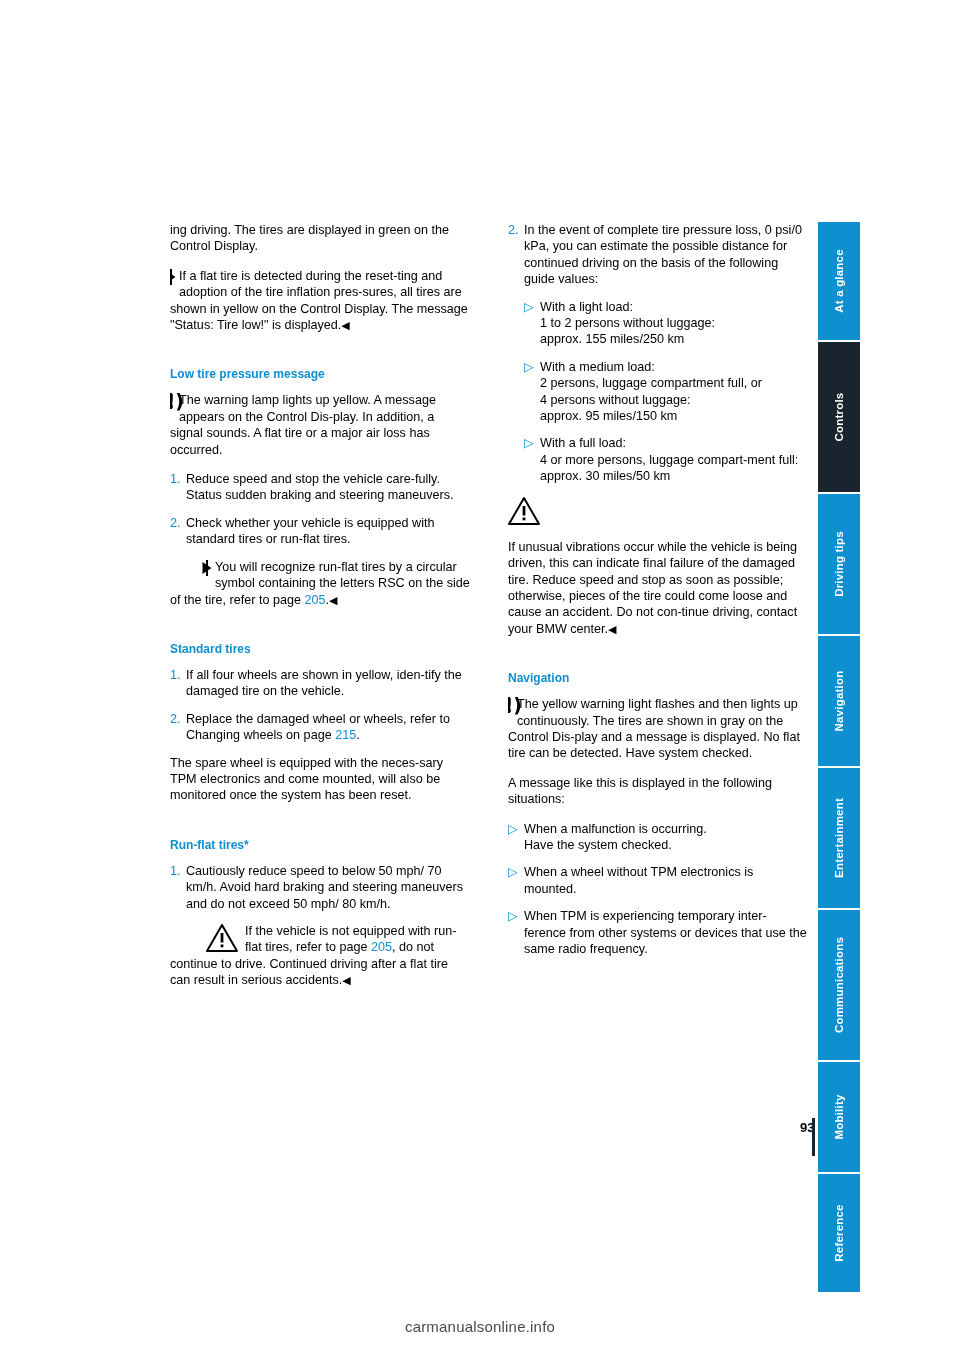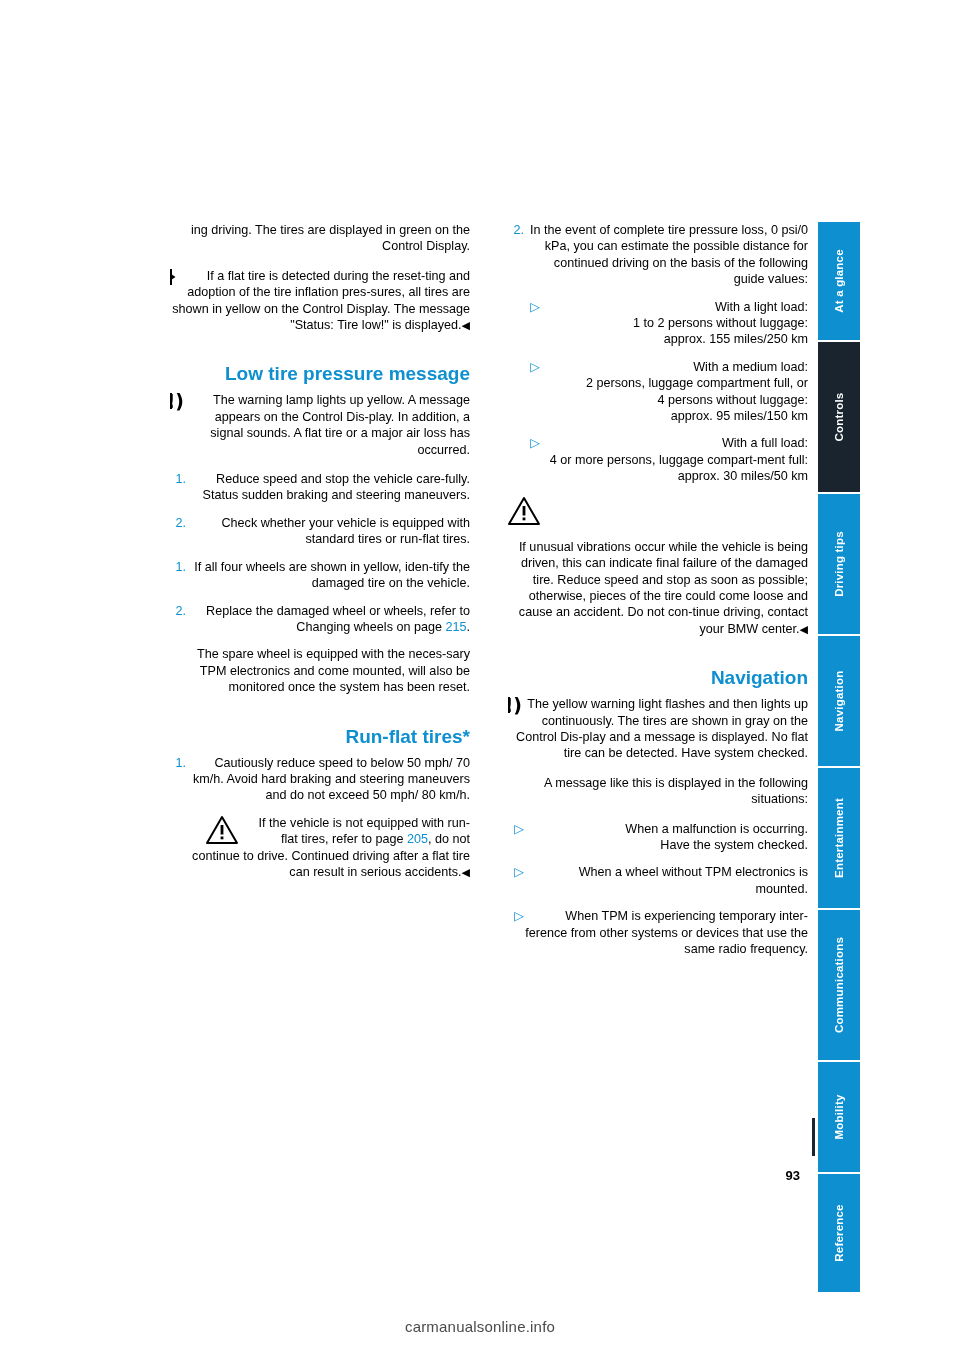--- a/index.html
+++ b/index.html
@@ -50,32 +50,31 @@
   .tab.dark  { background: #19242e; }
 
   
   .col {
     position: absolute;
     top: 222px;
     width: 300px;
     font-size: 12.6px;
     line-height: 16.4px;
     color: #000;
-    text-align: right;
   }
   .col.left  { left: 170px; }
   .col.right { left: 508px; }
 
   p { margin: 0 0 0 0; }
 
   .para { margin-bottom: 13px; }
 
   h2.section {
     color: #0d8fd0;
-    font-size: 19px;
+    font-size: 12px;
     font-weight: bold;
     margin: 32px 0 9px 0;
     line-height: 18px;
   }
 
   .link { color: #0d8fd0; }
 
   
   .step {
     display: flex;
@@ -147,27 +146,26 @@
     width: 30px; height: 26px;
     position: relative;
   }
   .hazard svg { display: block; }
 
   .end-mark { font-size: 11px; }
 
   
   .page-number {
     position: absolute;
-    left: 760px;
+    left: 800px;
     top: 1120px;
     width: 40px;
-    text-align: right;
+    text-align: left;
     font-size: 13px;
     font-weight: bold;
-    margin-top: 48px;
   }
   .page-rule {
     position: absolute;
     left: 812px;
     top: 1118px;
     width: 3px;
     height: 38px;
     background: #19242e;
   }
   .footer-brand {
@@ -237,21 +235,28 @@
 
     <div class="step">
       <span class="num">1.</span>
       <span class="txt">Reduce speed and stop the vehicle care-fully. Status sudden braking and steering maneuvers.</span>
     </div>
     <div class="step">
       <span class="num">2.</span>
       <span class="txt">Check whether your vehicle is equipped with standard tires or run-flat tires.</span>
     </div>
 
-
+    <div class="note">
+      <span class="icon indent">
+        <span class="icon-box small"><span class="glyph-play"></span></span>
+      </span>
+      <span>You will recognize run-flat tires by a circular symbol containing the letters RSC on the side of the tire, refer to page </span><span class="link">205</span><span>.</span><span class="end-mark">◀</span>
+    </div>
+
+    <h2 class="section">Standard tires</h2>
 
     <div class="step">
       <span class="num">1.</span>
       <span class="txt">If all four wheels are shown in yellow, iden-tify the damaged tire on the vehicle.</span>
     </div>
     <div class="step">
       <span class="num">2.</span>
       <span class="txt"><span>Replace the damaged wheel or wheels, refer to Changing wheels on page </span><span class="link">215</span><span>.</span></span>
     </div>
 

